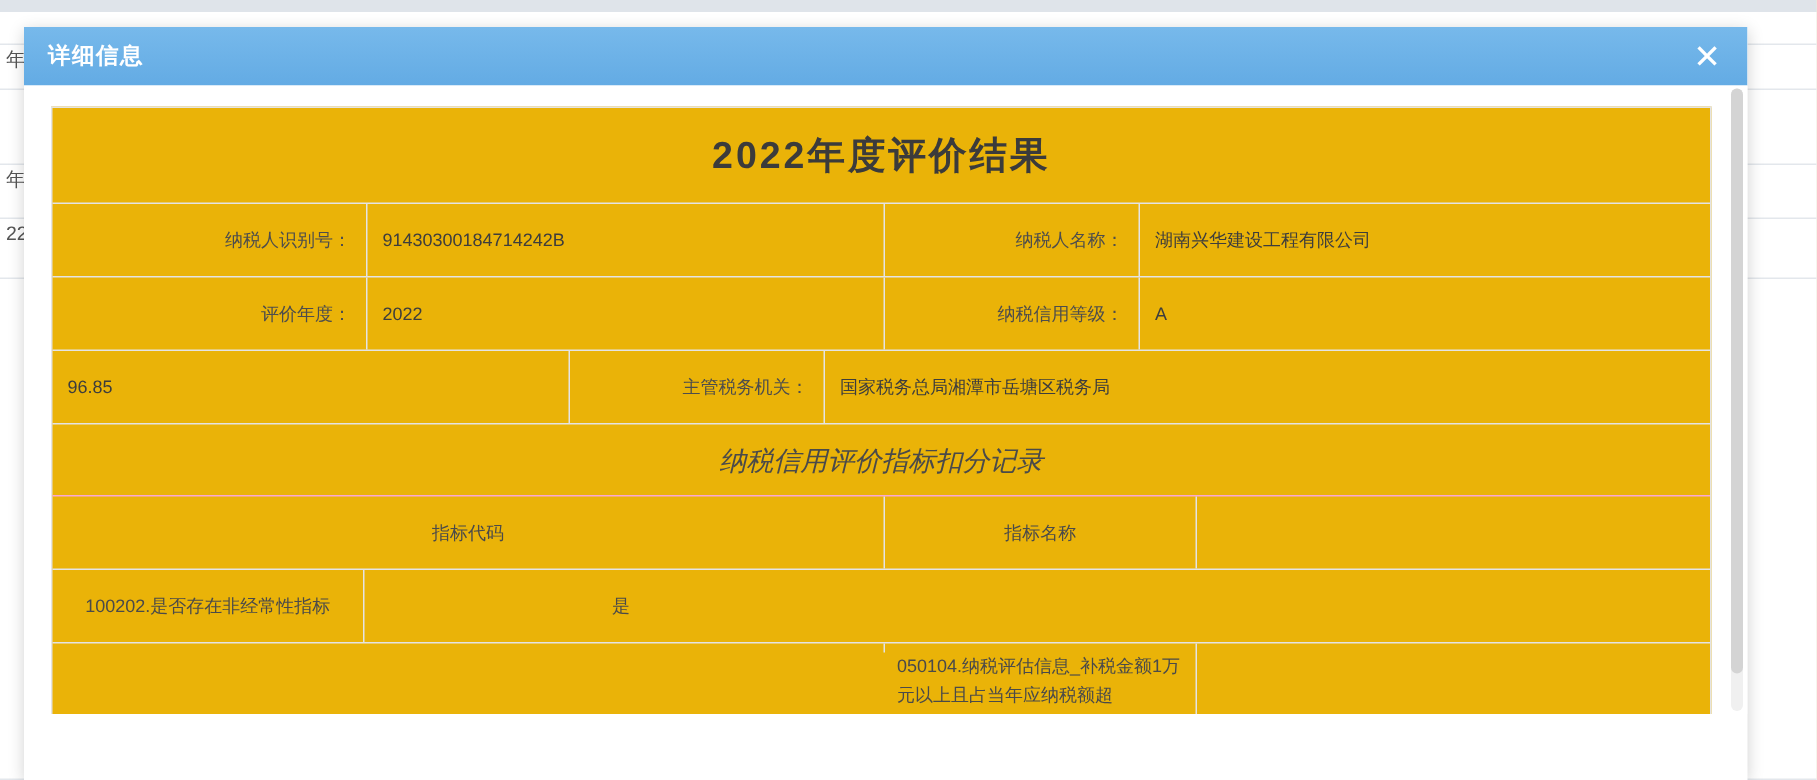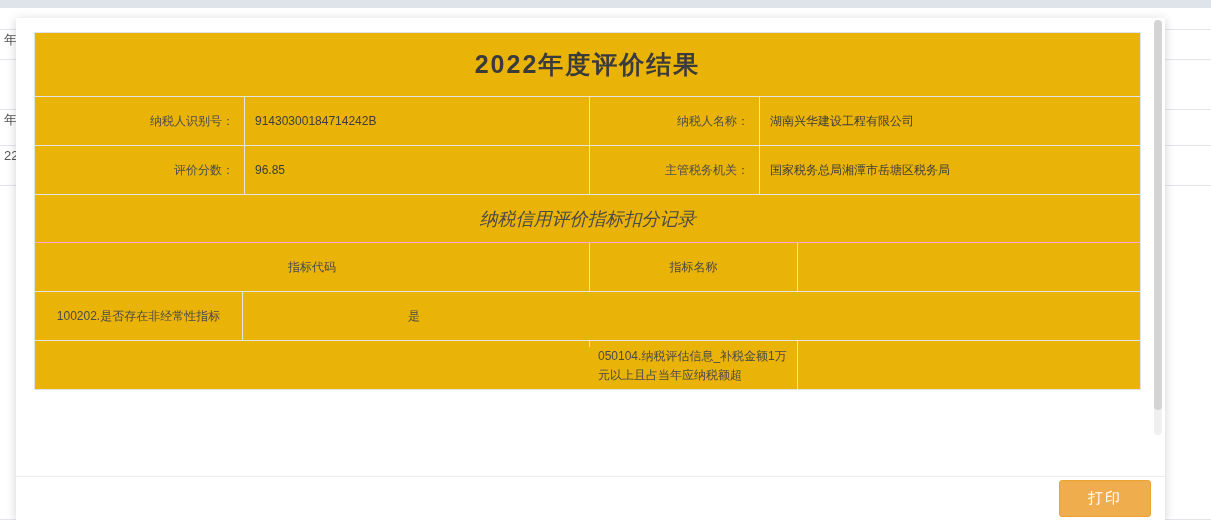--- a/index.html
+++ b/index.html
@@ -219,37 +219,46 @@
   <div class="bg-strip bg-s1"></div>
   <div class="bg-strip bg-s2">年度</div>
   <div class="bg-strip bg-s3"></div>
   <div class="bg-strip bg-s4">年度</div>
   <div class="bg-strip bg-s5">22</div>
   <div class="bg-strip bg-s6"></div>
 </div>
 
 <div id="modal">
 
+  <div id="modal-header">
+    <div id="modal-title">详细信息</div>
+    <div id="modal-close">✕</div>
+  </div>
 
   <div id="modal-body">
 
     <div class="report">
 
       <div class="report-title">2022年度评价结果</div>
 
       <div class="row">
         <div class="cell lbl lbl-a">纳税人识别号：</div>
         <div class="cell val val-a">91430300184714242B</div>
         <div class="cell lbl lbl-b">纳税人名称：</div>
         <div class="cell val val-b">湖南兴华建设工程有限公司</div>
       </div>
 
-
       <div class="row">
-        <div class="cell lbl lbl-a">评价分数：</div>
+        <div class="cell lbl lbl-a">评价年度：</div>
+        <div class="cell val val-a">2022</div>
+        <div class="cell lbl lbl-b">纳税信用等级：</div>
+        <div class="cell val val-b">A</div>
+      </div>
+
+      <div class="row">
         <div class="cell val val-a">96.85</div>
         <div class="cell lbl lbl-b">主管税务机关：</div>
         <div class="cell val val-b">国家税务总局湘潭市岳塘区税务局</div>
       </div>
 
       <div class="section-title">纳税信用评价指标扣分记录</div>
 
       <div class="row thead">
         <div class="cell col-1">指标代码</div>
         <div class="cell col-2">指标名称</div>
@@ -267,17 +276,14 @@
       </div>
 
     </div>
 
     <div id="modal-scrollbar">
       <div class="thumb"></div>
     </div>
 
   </div>
 
-  <div id="modal-footer">
-    <button id="print-button">打印</button>
-  </div>
 
 </div>
 
 </body></html>

